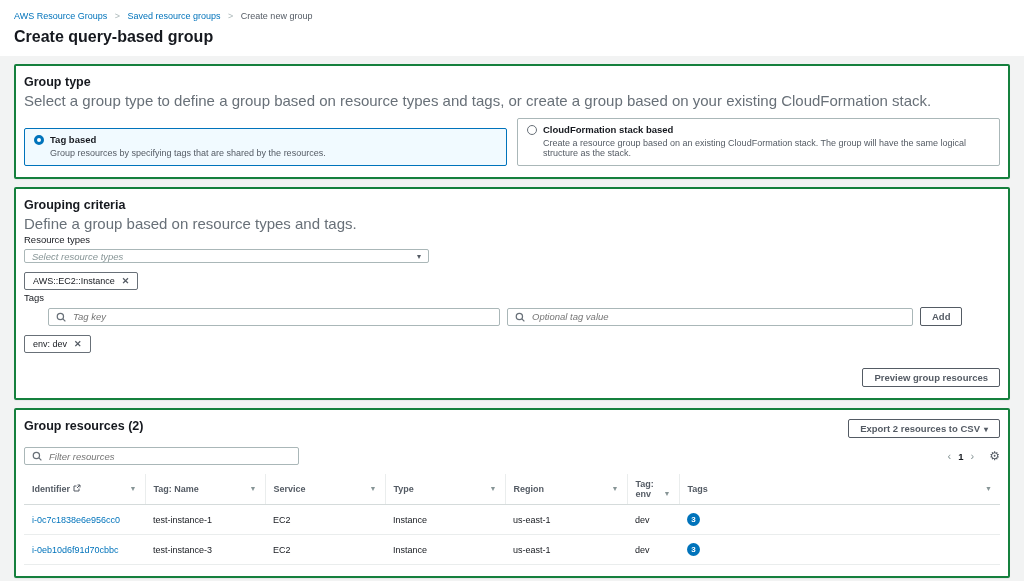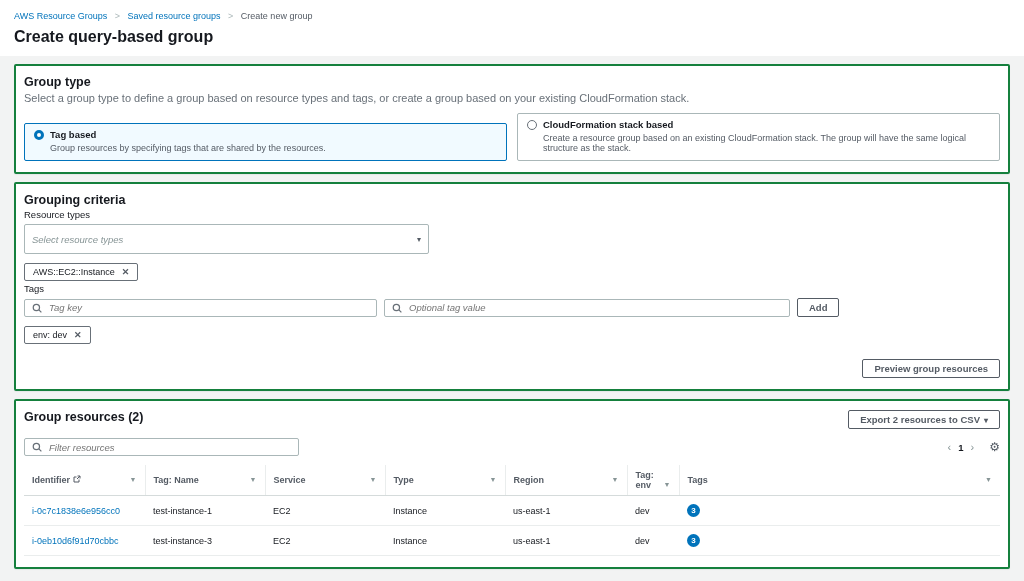--- a/index.html
+++ b/index.html
@@ -16,34 +16,34 @@
   .breadcrumb .sep { color:#aab7b8; margin:0 5px; font-size:9px; }
   .breadcrumb .current { color:#545b64; }
   h1.page-title { font-size:16px; font-weight:700; margin:7px 0 0; color:#16191f; }
 
   .container { padding:8px 14px 0; }
   .panel {
     background:#fff; border:2px solid #15803d; border-radius:2px;
     padding:9px 8px 11px; margin-bottom:8px; box-shadow:0 1px 1px rgba(0,28,36,.05);
   }
   .panel h2 { font-size:12.5px; font-weight:700; margin:0; }
-  .panel .desc { font-size:11px; color:#687078; margin-top:3px; }
+  .panel .desc { font-size:15px; color:#687078; margin-top:3px; }
 
   
   .tiles { display:flex; gap:10px; margin-top:9px;align-items:flex-end; }
   .tile { flex:1; border:1px solid #aab7b8; border-radius:2px; padding:5px 9px 7px; background:#fff; cursor:pointer; }
   .tile.selected { border-color:#0073bb; background:#f1faff; }
   .tile-title { font-size:9.5px; font-weight:700; display:flex; align-items:center; gap:6px; }
   .radio { width:10px; height:10px; border:1px solid #687078; border-radius:50%; background:#fff; flex:0 0 auto; }
   .tile.selected .radio { border:3px solid #0073bb; }
   .tile-desc { font-size:9px; color:#545b64; margin:3px 0 0 16px; }
 
   .field-label { font-size:9.5px; color:#16191f; margin:2px 0 4px; }
   .select {
-    width:405px; height:30px; border:1px solid #aab7b8; border-radius:2px; background:#fff;
+    width:405px; height:14px; border:1px solid #aab7b8; border-radius:2px; background:#fff;
     display:flex; align-items:center; justify-content:space-between; padding:0 7px;
     font-size:9.5px; color:#879596; font-style:italic; cursor:pointer;
   }
   .caret { color:#545b64; font-size:8px; font-style:normal; }
 
   .token {
     display:inline-flex; align-items:center; gap:7px; background:#fff;
     border:1px solid #687078; border-radius:2px; padding:3px 8px; font-size:9px; margin-top:9px;
   }
   .token .x { color:#545b64; cursor:pointer; font-size:9px; font-weight:700; }
@@ -51,21 +51,21 @@
   .tag-row { display:flex; gap:7px; margin-top:2px; align-items:center; }
   .search-input {
     display:flex; align-items:center; gap:5px; height:18px; background:#fff;
     border:1px solid #aab7b8; border-radius:2px; padding:0 7px;
   }
   .search-input svg { flex:0 0 auto; }
   .search-input input {
     border:none; outline:none; background:transparent; width:100%;
     font-family:inherit; font-size:9.5px; font-style:italic; color:#16191f;
   }
-  .w-key { width:353px; } .w-val { width:406px; } .w-filter { width:275px; }
+  .w-key { width:452px;margin-left:24px; } .w-val { width:406px; } .w-filter { width:275px; }
 
   .btn {
     background:#fff; border:1px solid #545b64; border-radius:2px; color:#545b64;
     font-family:inherit; font-weight:700; font-size:9.5px; padding:3px 11px; cursor:pointer; white-space:nowrap;
   }
   .btn .caret { color:#545b64; margin-left:4px; }
   .preview-row { display:flex; justify-content:flex-end; margin-top:15px; }
 
   
   .res-header { display:flex; justify-content:space-between; align-items:flex-start; }
@@ -122,20 +122,21 @@
           <span class="radio"></span>
           <span>CloudFormation stack based</span>
         </div>
         <div class="tile-desc">Create a resource group based on an existing CloudFormation stack. The group will have the same logical structure as the stack.</div>
       </div>
     </div>
   </section>
 
   <section class="panel">
     <h2>Grouping criteria</h2>
+    <div class="desc">Define a group based on resource types and tags.</div>
 
     <div class="field-label">Resource types</div>
     <div class="select">
       <span>Select resource types</span>
       <span class="caret">▾</span>
     </div>
 
     <div>
       <span class="token">
         <span>AWS::EC2::Instance</span>

